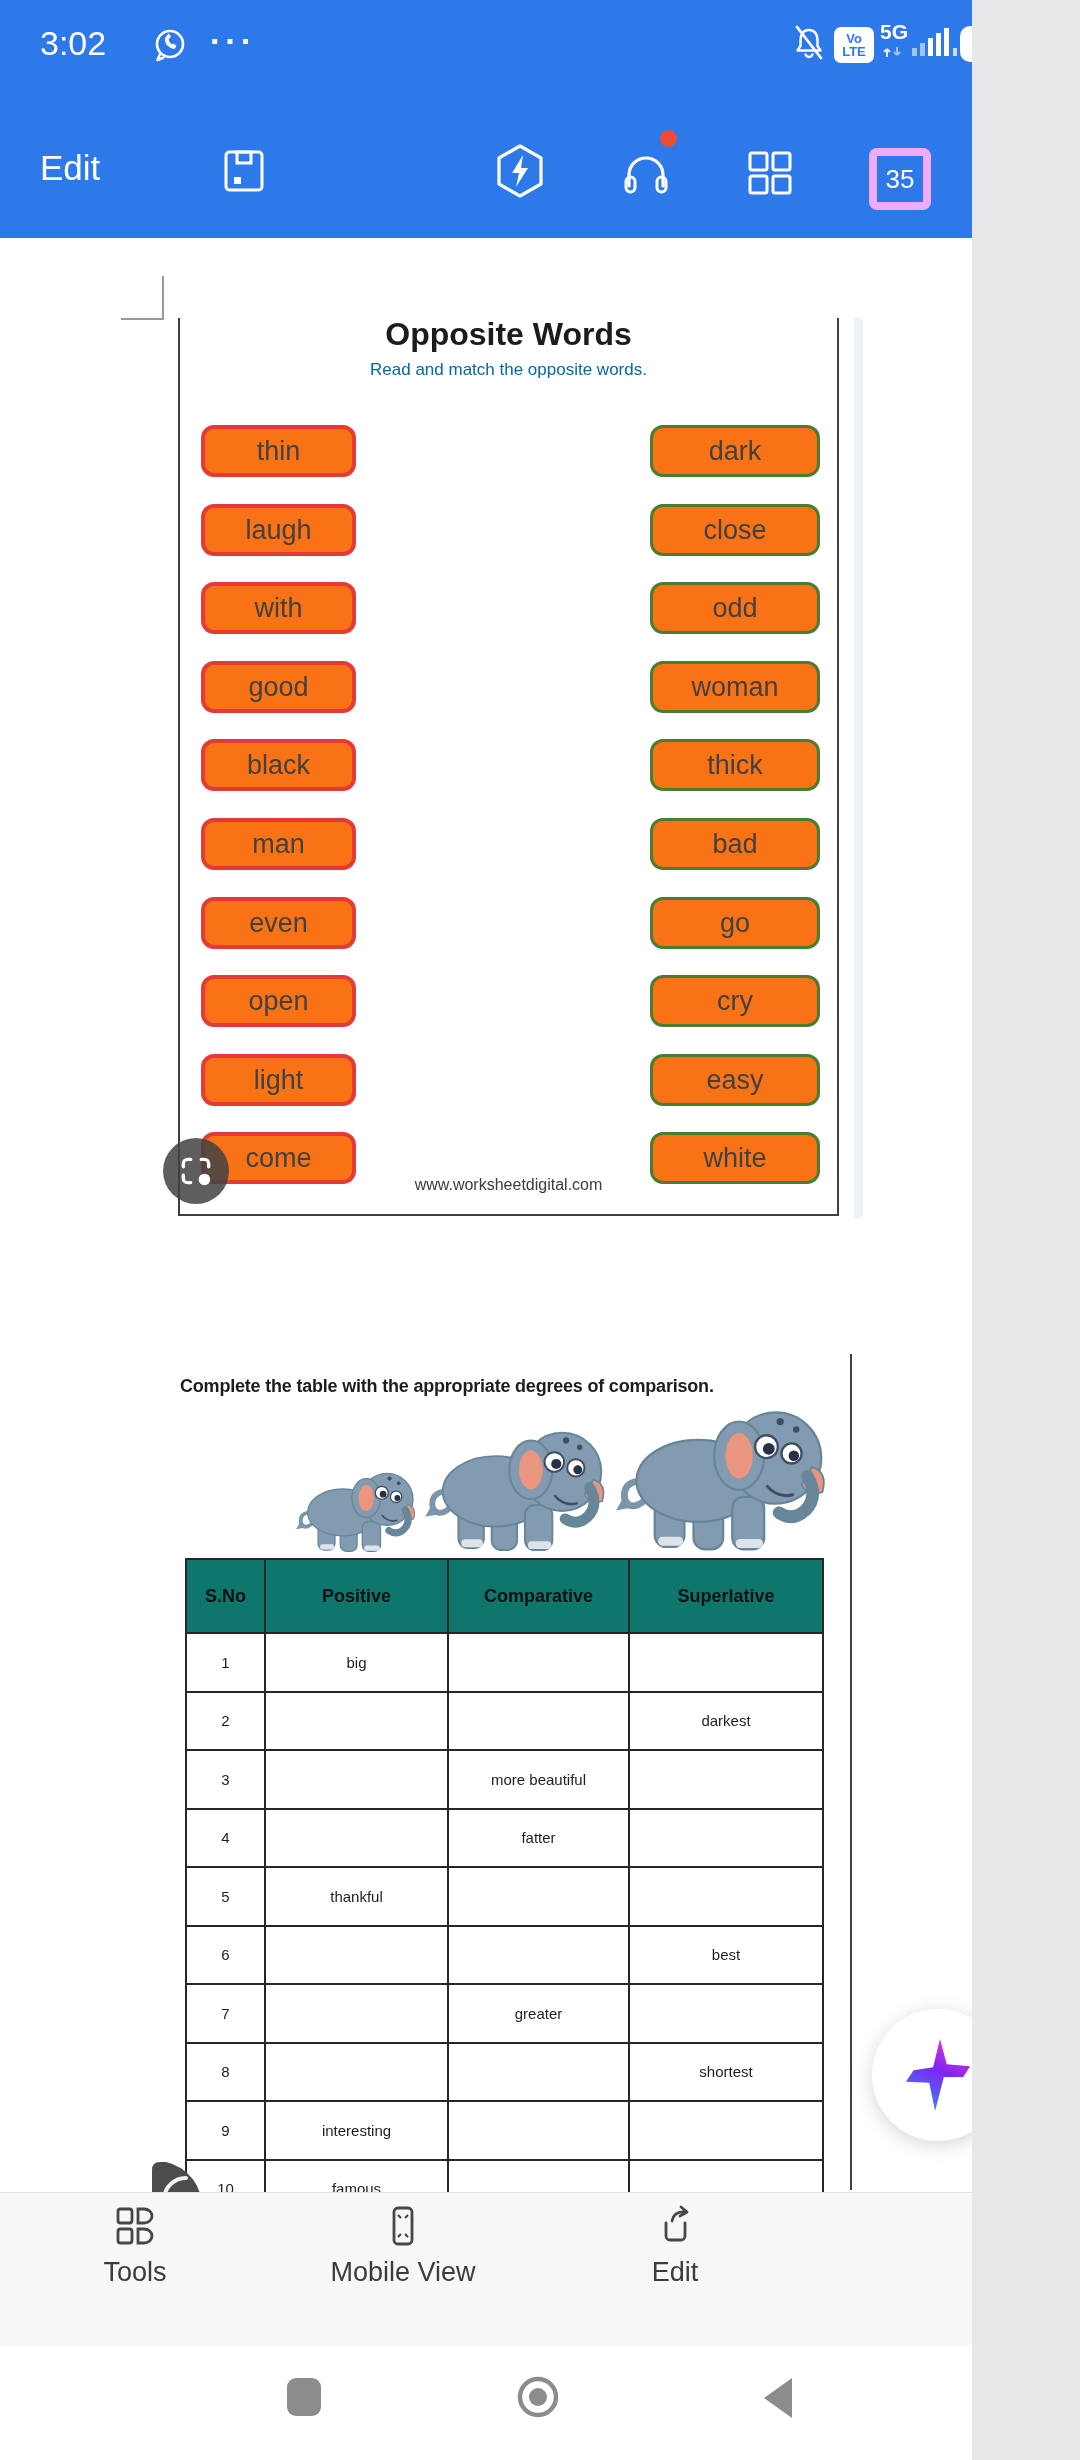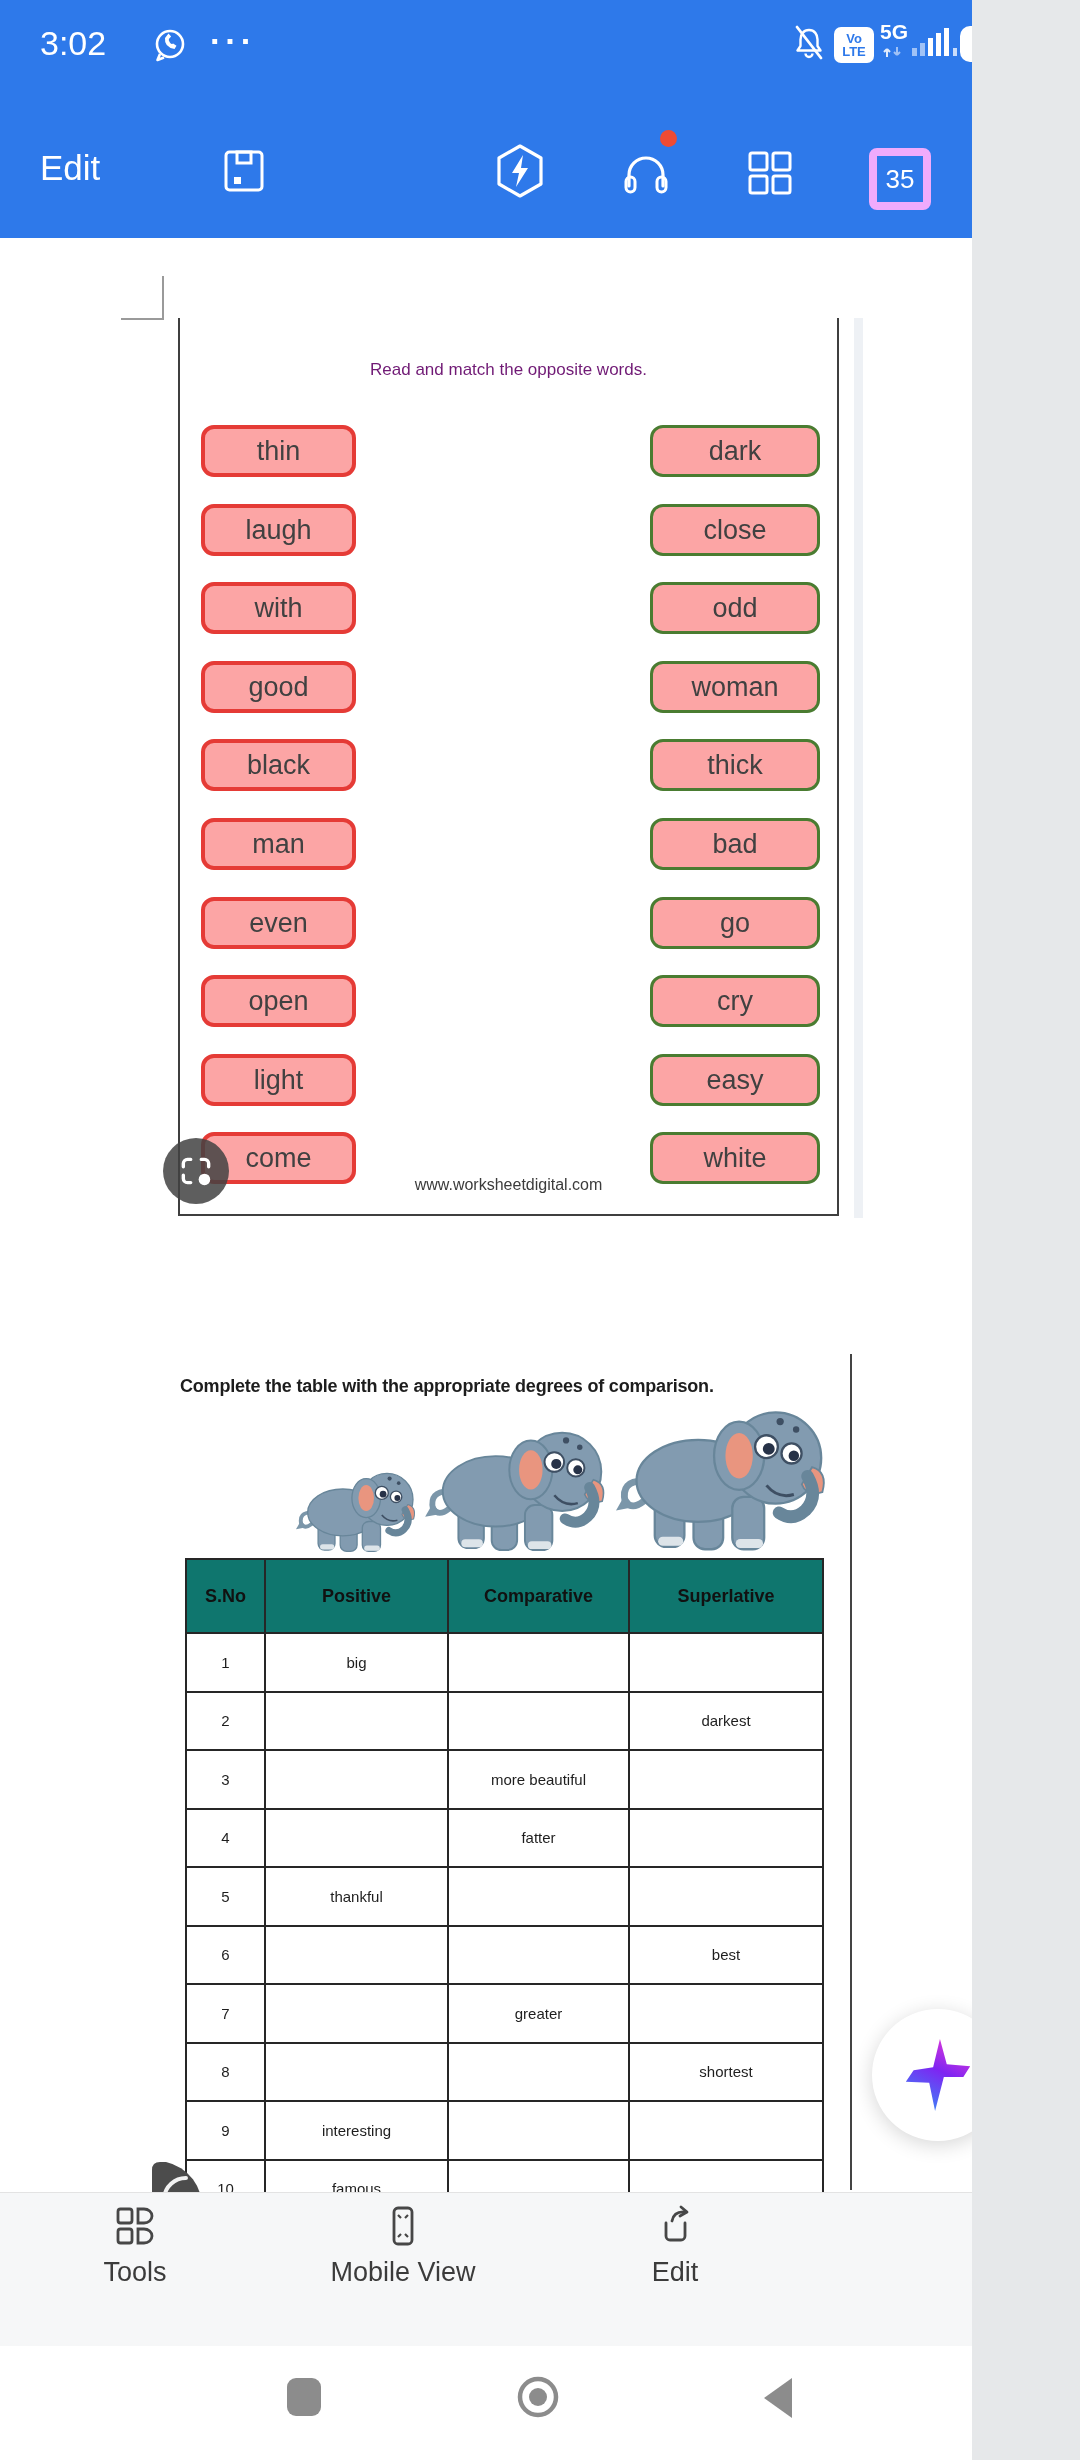--- a/index.html
+++ b/index.html
@@ -29,22 +29,22 @@
   .pagebox span{color:#fff;font-size:26px;}
   
   .corner-v{position:absolute;left:162px;top:276px;width:2px;height:43px;background:#9a9a9a;}
   .corner-h{position:absolute;left:121px;top:318px;width:43px;height:2px;background:#9a9a9a;}
   .p1-left{position:absolute;left:178px;top:318px;width:2px;height:898px;background:#3f3f3f;}
   .p1-right{position:absolute;left:837px;top:318px;width:2px;height:898px;background:#3f3f3f;}
   .p1-bottom{position:absolute;left:178px;top:1214px;width:661px;height:2px;background:#3f3f3f;}
   .page-strip{position:absolute;left:854px;top:318px;width:9px;height:900px;background:#eef1f5;}
   .ws-title{position:absolute;left:179px;top:316px;width:659px;text-align:center;
             font-size:32px;font-weight:bold;color:#1c1c1c;}
-  .ws-sub{position:absolute;left:179px;top:360px;width:659px;text-align:center;font-size:17px;color:#701a75;}
-  .word-box{position:absolute;height:52px;border-radius:13px;background:#fca5a5;display:flex;
+  .ws-sub{position:absolute;left:179px;top:360px;width:659px;text-align:center;font-size:17px;color:#0369a1;}
+  .word-box{position:absolute;height:52px;border-radius:13px;background:#f97316;display:flex;
             align-items:center;justify-content:center;font-size:27px;color:#414141;box-sizing:border-box;}
   .word-box.red{border:4px solid #e53b36;}
   .word-box.green{border:3px solid #4a7c31;}
   .ws-footer{position:absolute;left:179px;top:1176px;width:659px;text-align:center;font-size:16px;color:#3c3c3c;}
   .lens-btn{position:absolute;left:163px;top:1138px;width:66px;height:66px;border-radius:50%;
             background:rgba(66,66,66,0.85);display:flex;align-items:center;justify-content:center;}
   
   .p2-right{position:absolute;left:850px;top:1354px;width:2px;height:836px;background:#444;}
   .ws2-instr{position:absolute;left:180px;top:1376px;font-size:18px;font-weight:bold;color:#1d1d1d;letter-spacing:-0.2px;}
   .elephant{position:absolute;}
@@ -139,20 +139,21 @@
     </svg>
   </div>
 
   <div class="corner-v"></div>
   <div class="corner-h"></div>
   <div class="p1-left"></div>
   <div class="p1-right"></div>
   <div class="p1-bottom"></div>
   <div class="page-strip"></div>
 
+  <div class="ws-title">Opposite Words</div>
   <div class="ws-sub">Read and match the opposite words.</div>
   <div id="word-rows">
       <div class="word-box red" style="left: 201px; width: 155px; top: 425px;">thin</div>
       <div class="word-box green" style="left: 650px; width: 170px; top: 425px;">dark</div>
       <div class="word-box red" style="left: 201px; width: 155px; top: 504px;">laugh</div>
       <div class="word-box green" style="left: 650px; width: 170px; top: 504px;">close</div>
       <div class="word-box red" style="left: 201px; width: 155px; top: 582px;">with</div>
       <div class="word-box green" style="left: 650px; width: 170px; top: 582px;">odd</div>
       <div class="word-box red" style="left: 201px; width: 155px; top: 661px;">good</div>
       <div class="word-box green" style="left: 650px; width: 170px; top: 661px;">woman</div>

